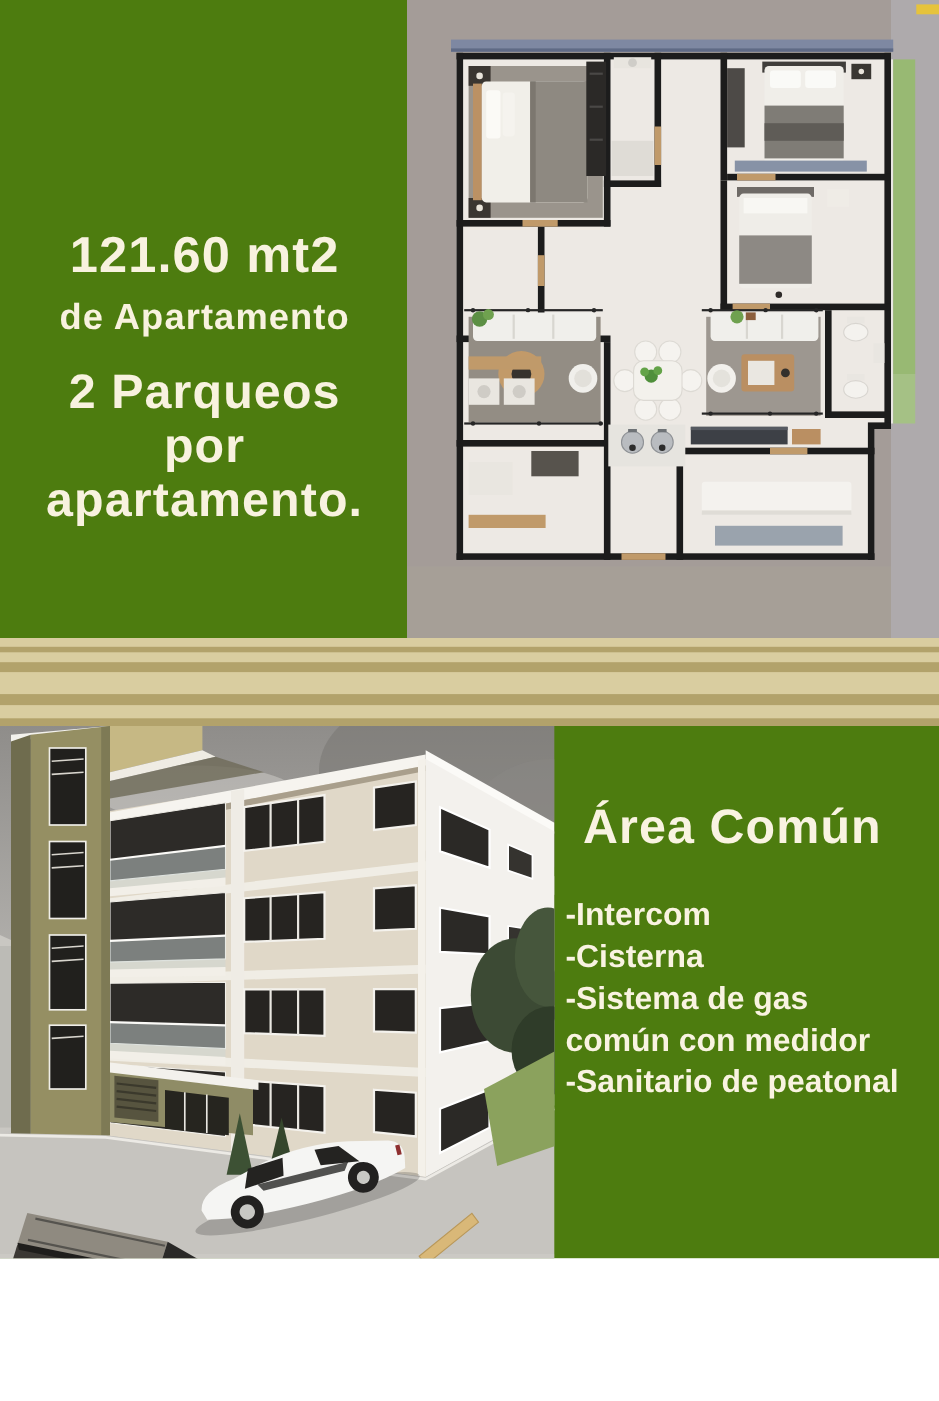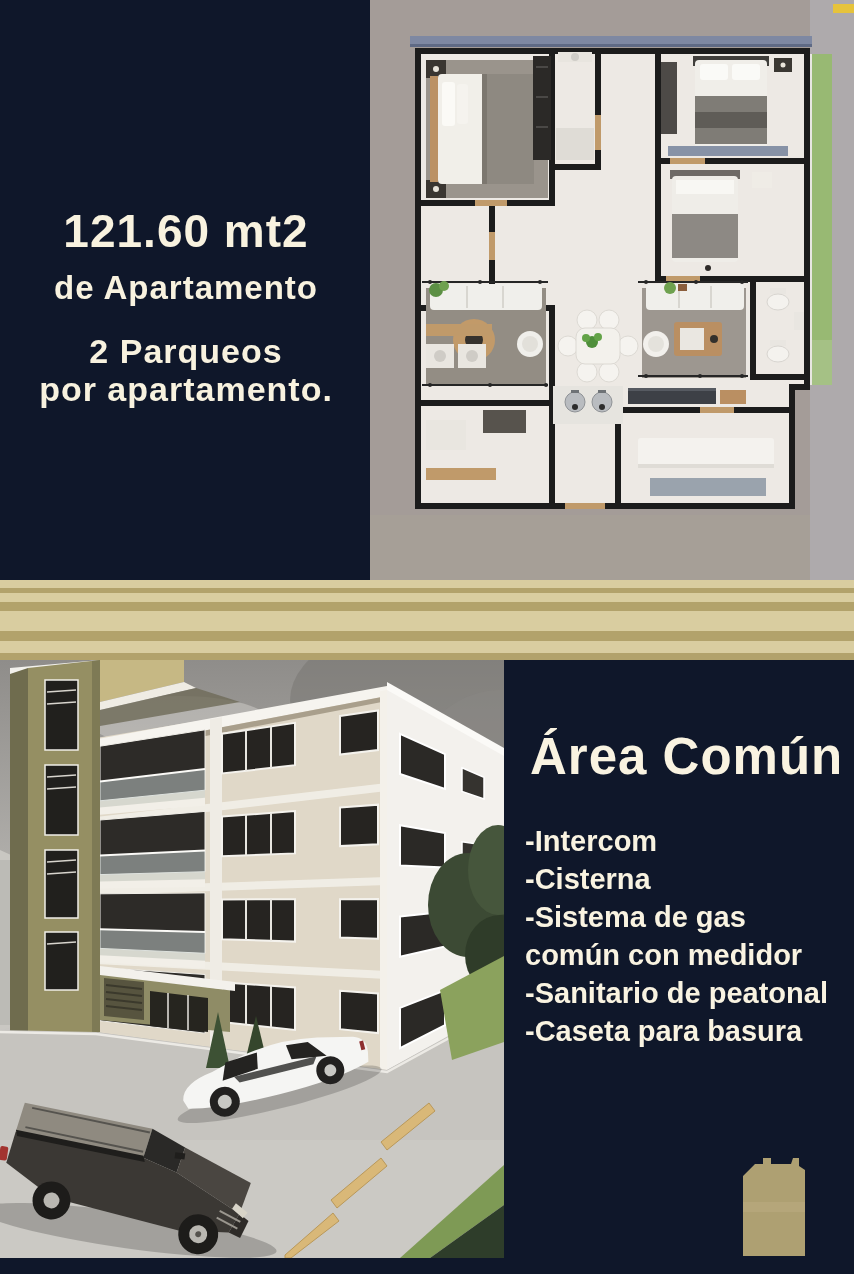--- a/index.html
+++ b/index.html
@@ -1,44 +1,44 @@
 <!DOCTYPE html>
 <html><head>
 <meta charset="utf-8">
 <style>
   html,body{margin:0;padding:0;}
   .page{
     position:relative;
-    width:854px;height:1274px;
-    background:#0f172a;
+    width:854px;height:1144px;
+    background:#4d7c0f;
     overflow:hidden;
     font-family:"Liberation Sans","DejaVu Sans",sans-serif;
   }
   
   .headline{
     position:absolute;left:0;top:208px;width:372px;
     text-align:center;color:#f8f2df;font-weight:bold;
   }
   .headline .area-size{font-size:46px;line-height:1.0;letter-spacing:1px;}
   .headline .area-caption{font-size:33px;line-height:1.05;margin-top:17px;letter-spacing:1px;}
-  .headline .parking{margin-top:26px;font-size:34px;line-height:1.12;letter-spacing:1px;}
+  .headline .parking{margin-top:26px;font-size:44px;line-height:1.12;letter-spacing:1px;}
   
   .floorplan-wrap{position:absolute;left:370px;top:0;width:484px;height:580px;background:#a49c98;}
   .floorplan-wrap svg{display:block;}
   .yellow-tag{position:absolute;left:833px;top:4px;width:21px;height:9px;background:#e6c33c;}
   
   .stripes{position:absolute;left:0;top:580px;width:854px;height:80px;background:#b2a26b;}
   .stripes .band{position:absolute;left:0;width:854px;background:#d9cda0;}
   .b1{top:0;height:8px;}  .b2{top:13px;height:9px;}
   .b3{top:31px;height:20px;} .b4{top:61px;height:12px;}
   
   .building-wrap{position:absolute;left:0;top:660px;width:504px;height:598px;}
   .amenities{position:absolute;left:504px;top:660px;width:350px;height:614px;color:#f9f3e1;}
-  .amenities .title{font-weight:bold;font-size:51px;letter-spacing:1px;margin:67px 0 0 26px;}
-  .amenities .list{margin:36px 0 0 21px;font-weight:bold;font-size:29px;line-height:38px;white-space:nowrap;}
+  .amenities .title{font-weight:bold;font-size:44px;letter-spacing:1px;margin:67px 0 0 26px;}
+  .amenities .list{margin:36px 0 0 10px;font-weight:bold;font-size:29px;line-height:38px;white-space:nowrap;}
   .watermark{position:absolute;left:735px;top:1156px;opacity:.9;}
 </style>
 </head>
 <body>
 
 <div class="page">
 
   <div class="headline">
     <div class="area-size">121.60 mt2</div>
     <div class="area-caption">de Apartamento</div>
@@ -449,21 +449,20 @@
   </div>
 
   <div class="amenities">
     <div class="title">Área Común</div>
     <div class="list">
         <div class="amenity-line">-Intercom</div>
         <div class="amenity-line">-Cisterna</div>
         <div class="amenity-line">-Sistema de gas</div>
         <div class="amenity-line">común con medidor</div>
         <div class="amenity-line">-Sanitario de peatonal</div>
-        <div class="amenity-line">-Caseta para basura</div>
       </div>
   </div>
 
   <svg class="watermark" width="80" height="102" viewBox="0 0 80 102">
     <path d="M8,20 L20,8 L28,8 L28,2 L36,2 L36,8 L56,8 L58,2 L64,2 L64,10 L70,14 L70,100 L8,100 Z" fill="#c0af7a"></path>
     <rect x="8" y="46" width="62" height="10" fill="#c9b886" opacity="0.8"></rect>
   </svg>
 
 </div>
 

